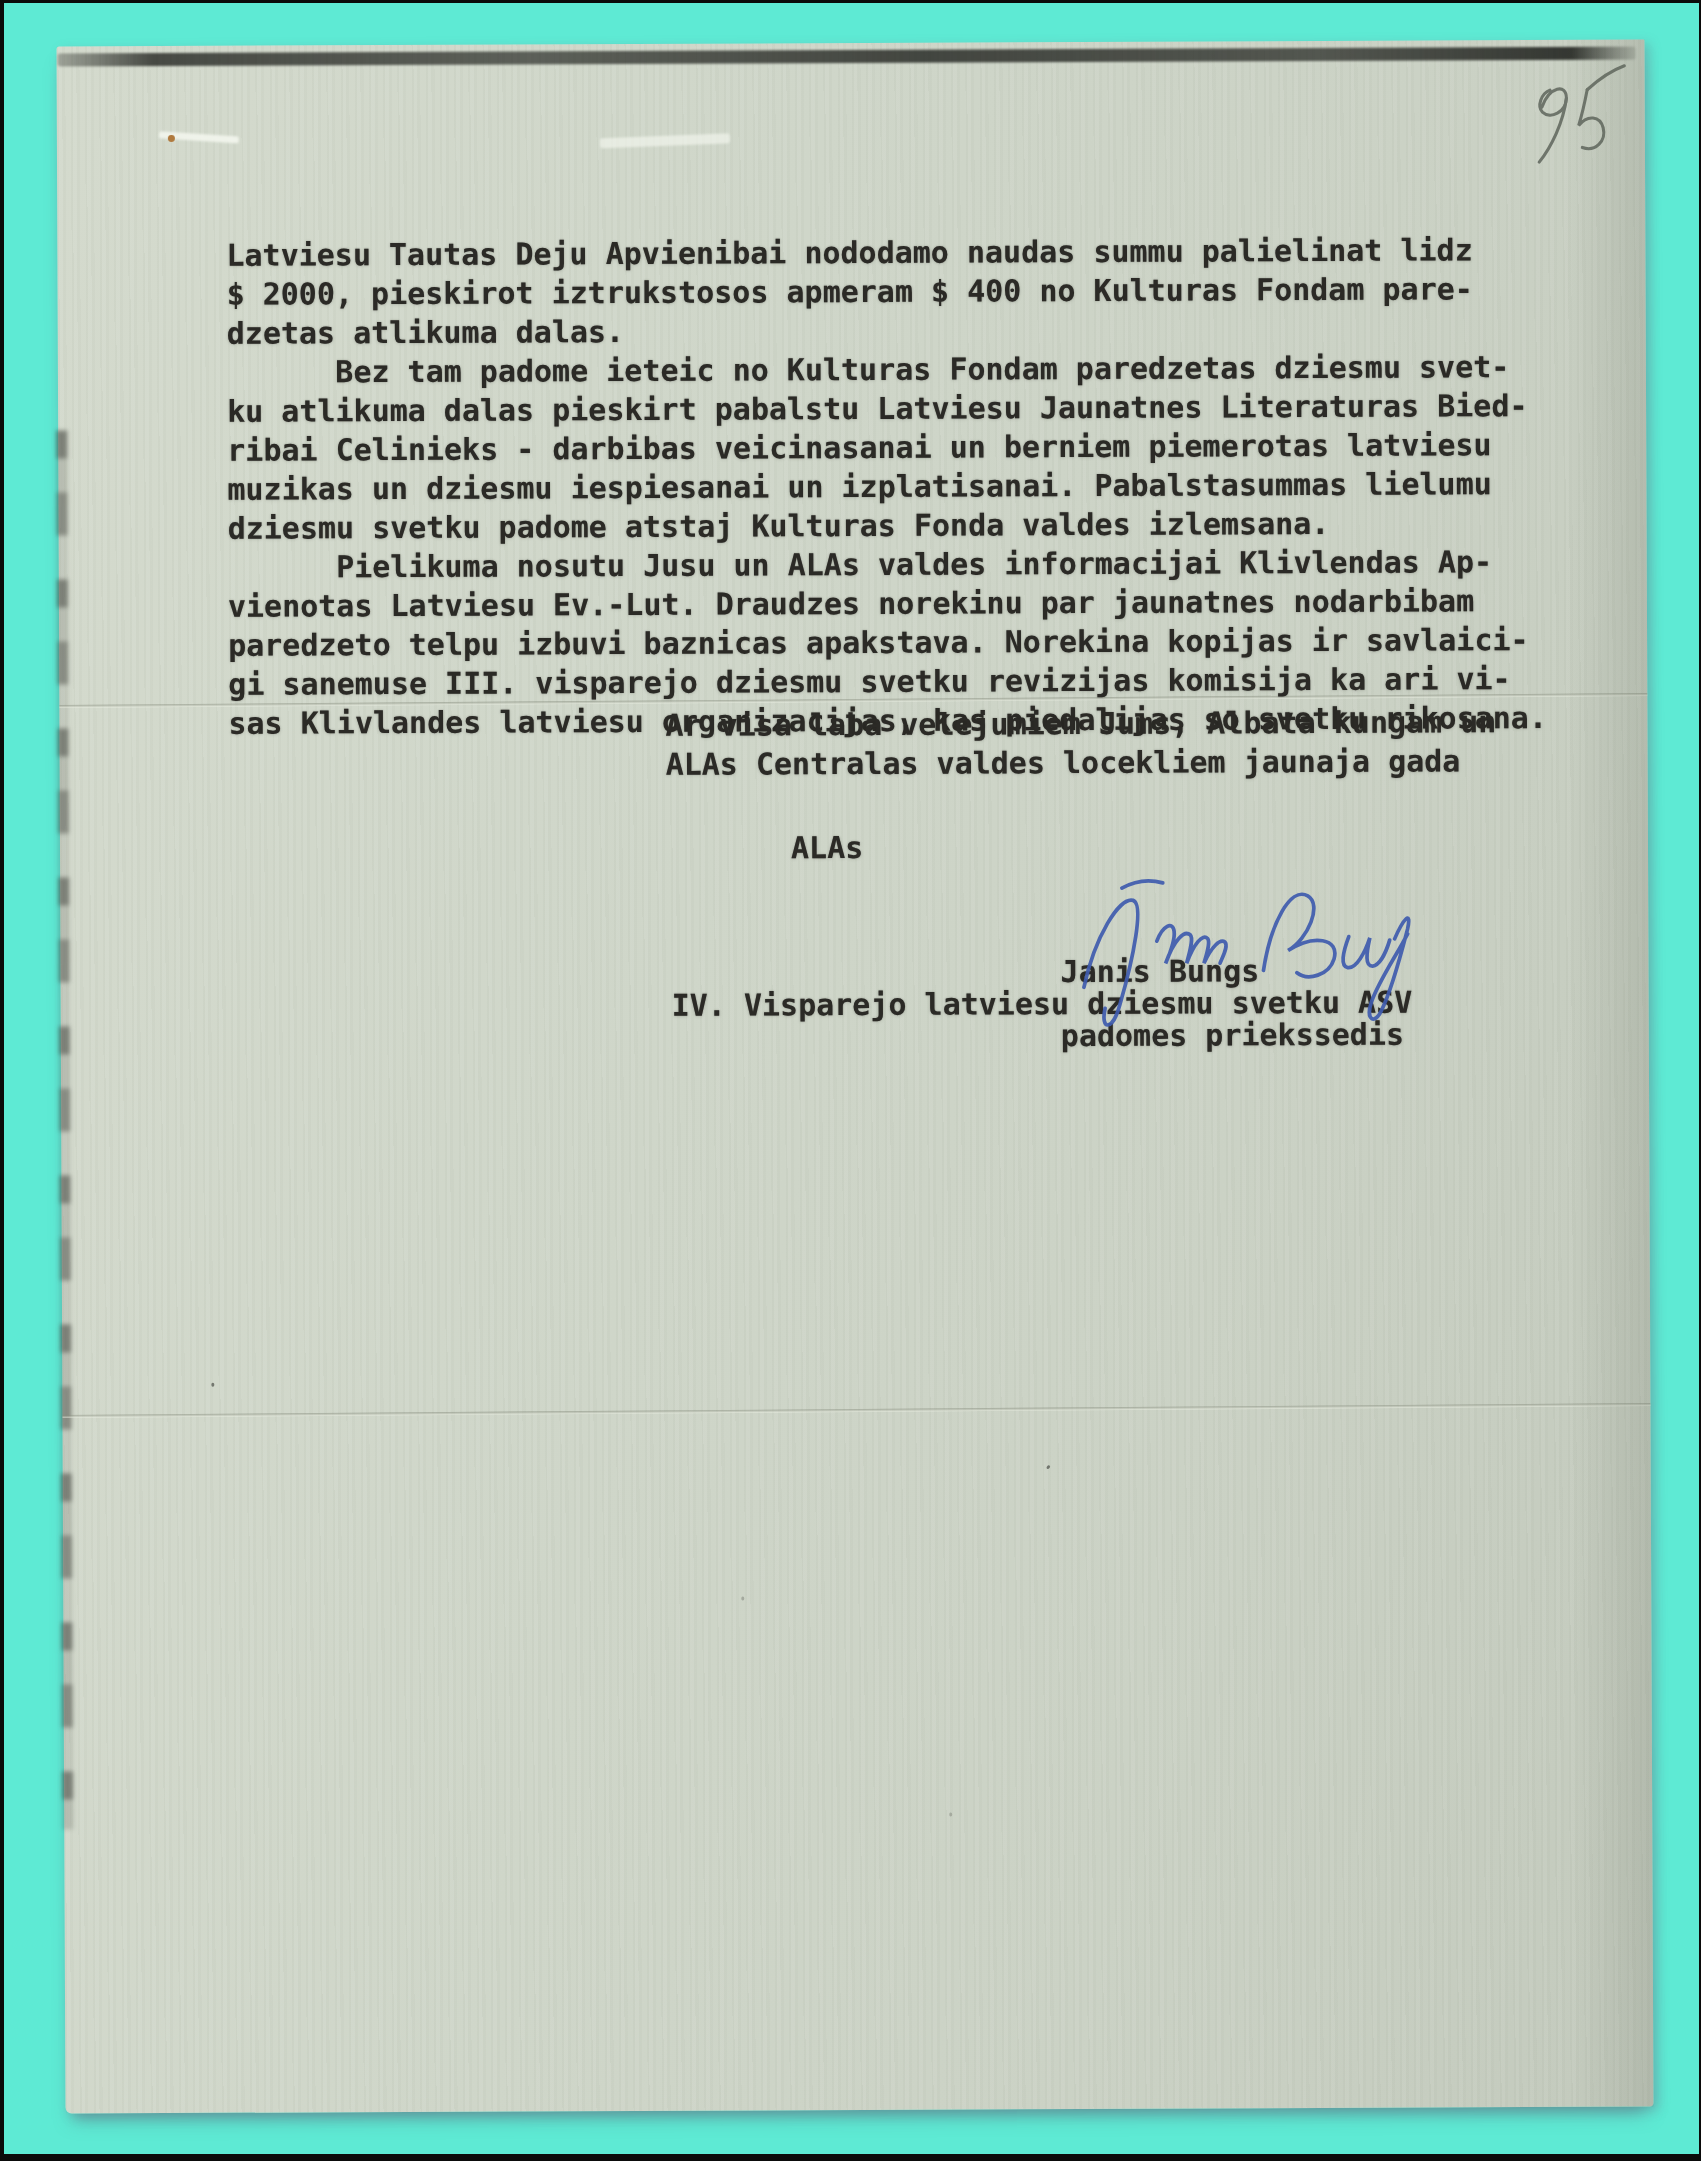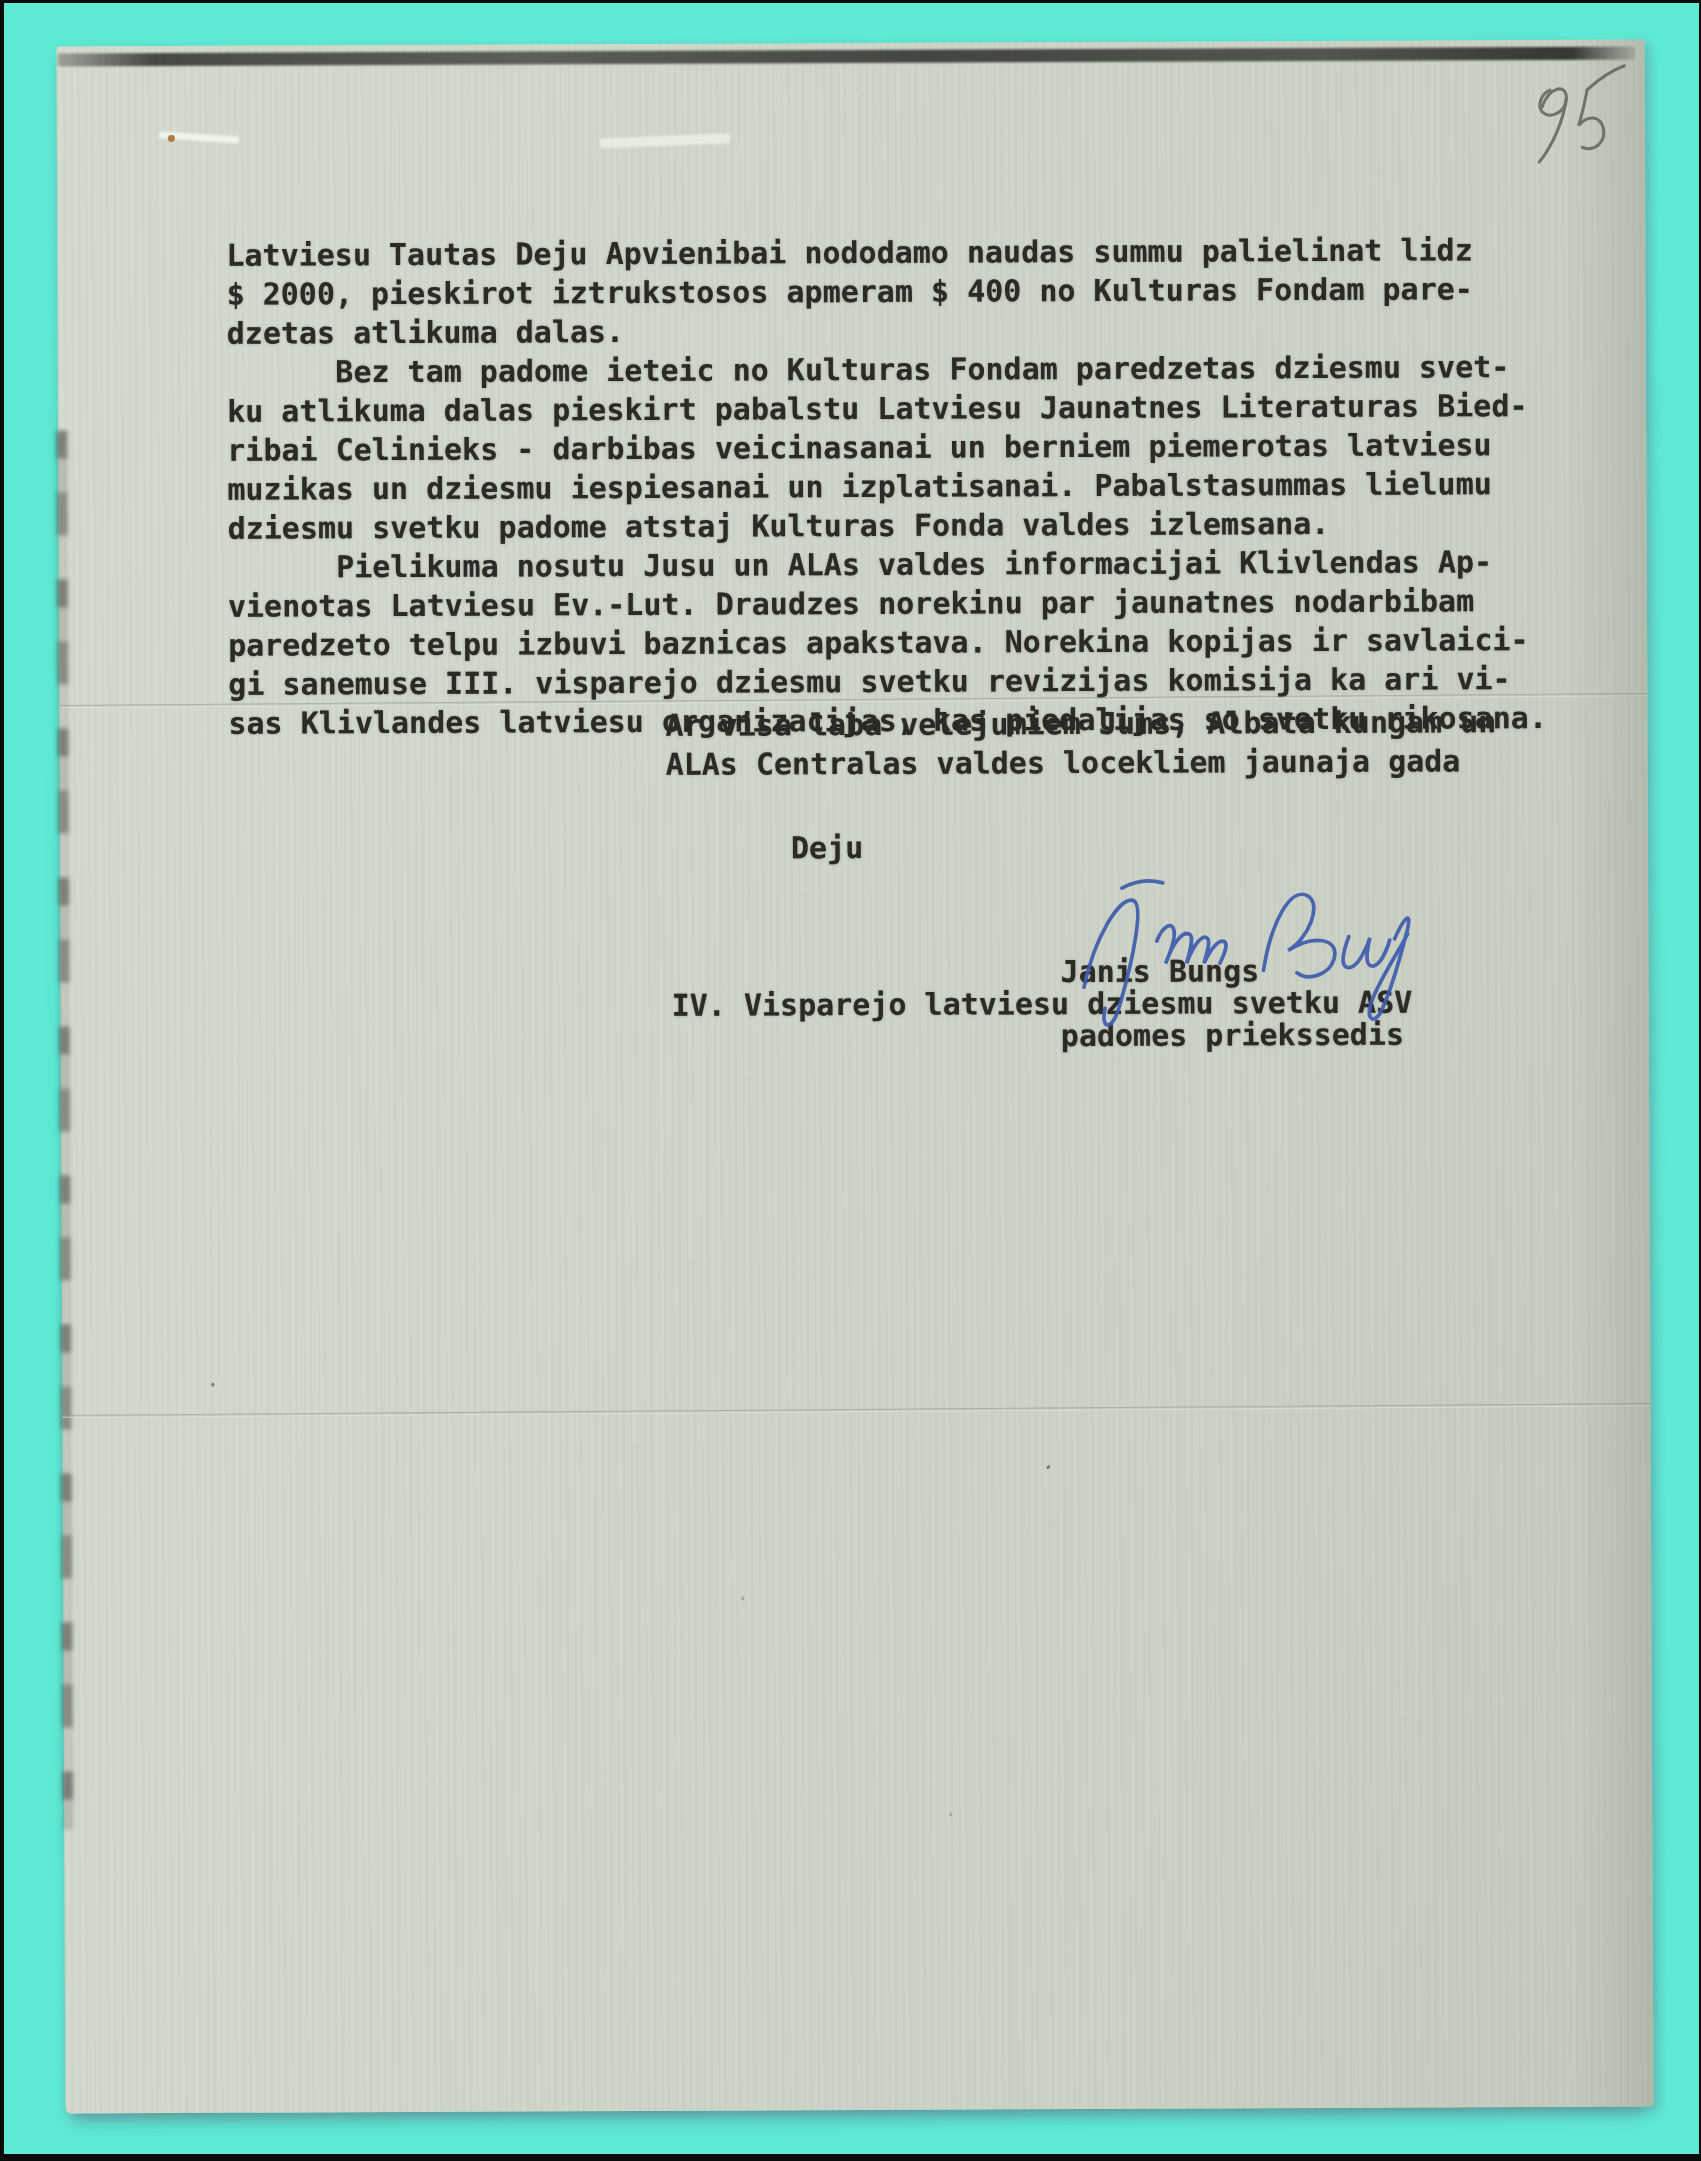--- a/index.html
+++ b/index.html
@@ -134,21 +134,21 @@
 dziesmu svetku padome atstaj Kulturas Fonda valdes izlemsana.
       Pielikuma nosutu Jusu un ALAs valdes informacijai Klivlendas Ap-
 vienotas Latviesu Ev.-Lut. Draudzes norekinu par jaunatnes nodarbibam
 paredzeto telpu izbuvi baznicas apakstava. Norekina kopijas ir savlaici-
 gi sanemuse III. visparejo dziesmu svetku revizijas komisija ka ari vi-
 sas Klivlandes latviesu organizacijas, kas piedalijas so svetku rikosana.</div>
 
     <div class="typed closing">Ar visa laba velejumiem Jums, Albata kungam un
 ALAs Centralas valdes locekliem jaunaja gada</div>
 
-    <div class="typed valediction">Deju</div>
+    <div class="typed valediction">ALAs</div>
 
     <svg class="signature-svg" width="384" height="186" viewBox="0 0 620 300" role="img" aria-label="Janis Bungs">
       <g fill="none" stroke="#3f5cae" stroke-width="6" stroke-linecap="round" opacity="0.92">
         <path d="M78,186 C96,104 136,40 158,46 C176,52 158,140 136,214 C124,258 104,256 112,220"></path>
         <path d="M140,26 C162,14 186,12 206,18"></path>
         <path d="M196,112 C206,86 222,80 224,96 C226,112 216,134 210,148 C224,110 240,94 250,102 C256,108 248,132 244,148 C256,116 270,100 278,108 C283,114 276,134 272,148 C284,122 298,108 306,114 C312,120 302,138 298,148"></path>
         <path d="M368,160 C380,84 412,24 440,40 C464,54 440,110 408,128 C448,102 492,108 482,142 C474,168 440,178 422,164"></path>
         <path d="M506,106 C496,132 492,154 504,156 C518,158 532,132 540,108 C534,134 532,154 544,154 C556,152 566,132 572,112"></path>
         <path d="M580,110 C594,78 608,62 601,94 C592,128 576,190 558,226 C548,248 532,242 542,212 C554,178 582,138 601,102"></path>
       </g>

